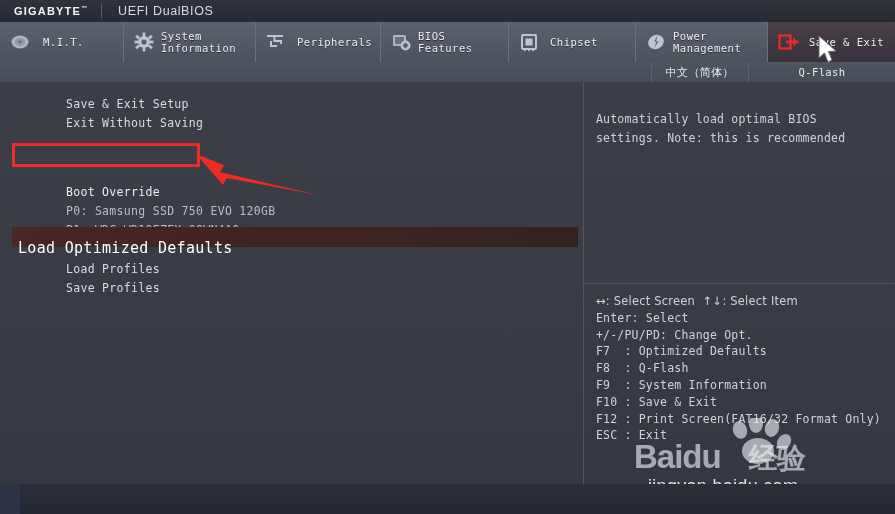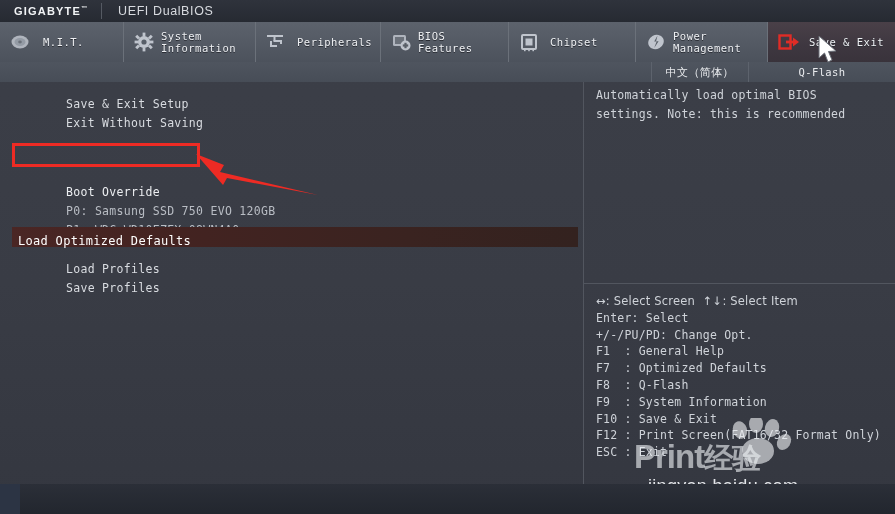--- a/index.html
+++ b/index.html
@@ -54,30 +54,30 @@
   .menu{position:absolute;left:18px;top:13px;width:560px;}
   .mrow{font-size:11.5px;line-height:19px;color:#d9dce1;letter-spacing:.3px;
     white-space:pre;height:19px;margin-left:48px;}
   .mrow.dim{color:#b9bdc4;}
   .mrow.spacer{height:13px;}
 
   
   .hl-wrap{position:absolute;left:12px;top:143px;width:566px;height:24px;}
   .hl-bar{position:absolute;left:0;top:2px;width:566px;height:20px;
     background:linear-gradient(90deg,#4a2624 0%,#432321 30%,#3a2320 70%,#33221f 100%);}
-  .hl-text{position:absolute;left:6px;top:8px;font-size:12px;line-height:16px;
+  .hl-text{position:absolute;left:6px;top:15px;font-size:15px;line-height:16px;
     color:#ffffff;letter-spacing:.3px;white-space:pre;}
   .redbox{position:absolute;left:12px;top:143px;width:188px;height:24px;
     border:3px solid #ee2b24;box-sizing:border-box;}
 
   
   .arrow{position:absolute;left:190px;top:145px;width:140px;height:52px;}
 
   
-  .help{position:absolute;left:12px;top:4px;width:292px;
+  .help{position:absolute;left:12px;top:28px;width:292px;
     font-size:11.5px;line-height:19px;color:#cfd3d9;letter-spacing:.2px;}
   .help div{white-space:pre;}
   .hdiv{position:absolute;left:0;top:201px;width:311px;height:1px;background:#52565f;}
   .keys{position:absolute;left:12px;top:211px;width:296px;
     font-size:11.5px;line-height:16.8px;color:#cfd3d9;letter-spacing:.2px;}
   .keys div{white-space:pre;}
   .keys .k-sym{font-family:"DejaVu Sans",sans-serif;}
 
   
   .bottombar{position:absolute;left:0;top:484px;width:895px;height:30px;
@@ -87,21 +87,21 @@
 
   
   .cursor{position:absolute;left:818px;top:36px;width:22px;height:30px;}
 
   
   .wm{position:absolute;left:634px;top:432px;width:260px;height:70px;
     pointer-events:none;}
   .wm-main{position:absolute;left:0;top:8px;width:260px;height:34px;
     font-family:"Liberation Sans",sans-serif;font-weight:bold;font-size:33px;
     color:rgba(238,240,243,.62);letter-spacing:-1px;line-height:34px;}
-  .wm-cn{font-family:"DejaVu Sans",sans-serif;font-size:29px;}
+  .wm-cn{font-family:"DejaVu Sans",sans-serif;font-size:29px;margin-left:28px;}
   .wm-url{position:absolute;left:14px;top:44px;
     font-family:"Liberation Sans",sans-serif;font-size:18px;
     color:rgba(242,244,247,.92);letter-spacing:.3px;}
   .wm-paw{position:absolute;left:92px;top:-14px;width:70px;height:48px;opacity:.62;}
 </style>
 </head>
 <body>
 
 <div id="screen">
 
@@ -250,21 +250,20 @@
   <div class="panel-right">
     <div class="help">
       <div>Automatically load optimal BIOS</div>
       <div>settings. Note: this is recommended</div>
     </div>
     <div class="hdiv"></div>
     <div class="keys">
       <div class="k-sym">↔: Select Screen  ↑↓: Select Item</div>
       <div>Enter: Select</div>
       <div>+/-/PU/PD: Change Opt.</div>
-      <div>F1  : General Help</div>
       <div>F7  : Optimized Defaults</div>
       <div>F8  : Q-Flash</div>
       <div>F9  : System Information</div>
       <div>F10 : Save &amp; Exit</div>
       <div>F12 : Print Screen(FAT16/32 Format Only)</div>
       <div>ESC : Exit</div>
     </div>
   </div>
 
   <div class="wm">
@@ -272,21 +271,21 @@
       <svg width="70" height="48" viewBox="0 0 70 48">
         <g fill="#eef0f3">
           <ellipse cx="14" cy="12" rx="7" ry="9" transform="rotate(-18 14 12)"></ellipse>
           <ellipse cx="30" cy="6" rx="7" ry="9"></ellipse>
           <ellipse cx="46" cy="10" rx="7" ry="9" transform="rotate(16 46 10)"></ellipse>
           <ellipse cx="58" cy="24" rx="6.5" ry="8.5" transform="rotate(32 58 24)"></ellipse>
           <ellipse cx="32" cy="33" rx="16" ry="13"></ellipse>
         </g>
       </svg>
     </div>
-    <div class="wm-main"><span>Print</span><span class="wm-cn">经验</span></div>
+    <div class="wm-main"><span>Baidu</span><span class="wm-cn">经验</span></div>
     <div class="wm-url">jingyan.baidu.com</div>
   </div>
 
   <div class="bottombar"></div>
   <div class="bl-edge"></div>
 
   <div class="cursor">
     <svg width="22" height="30" viewBox="0 0 22 30">
       <path d="M1 0 L1 22 L6.5 17 L10 26 L14 24 L10.5 15.5 L18 15 Z" fill="#ffffff" stroke="#6a6f78" stroke-width="1"></path>
     </svg>

